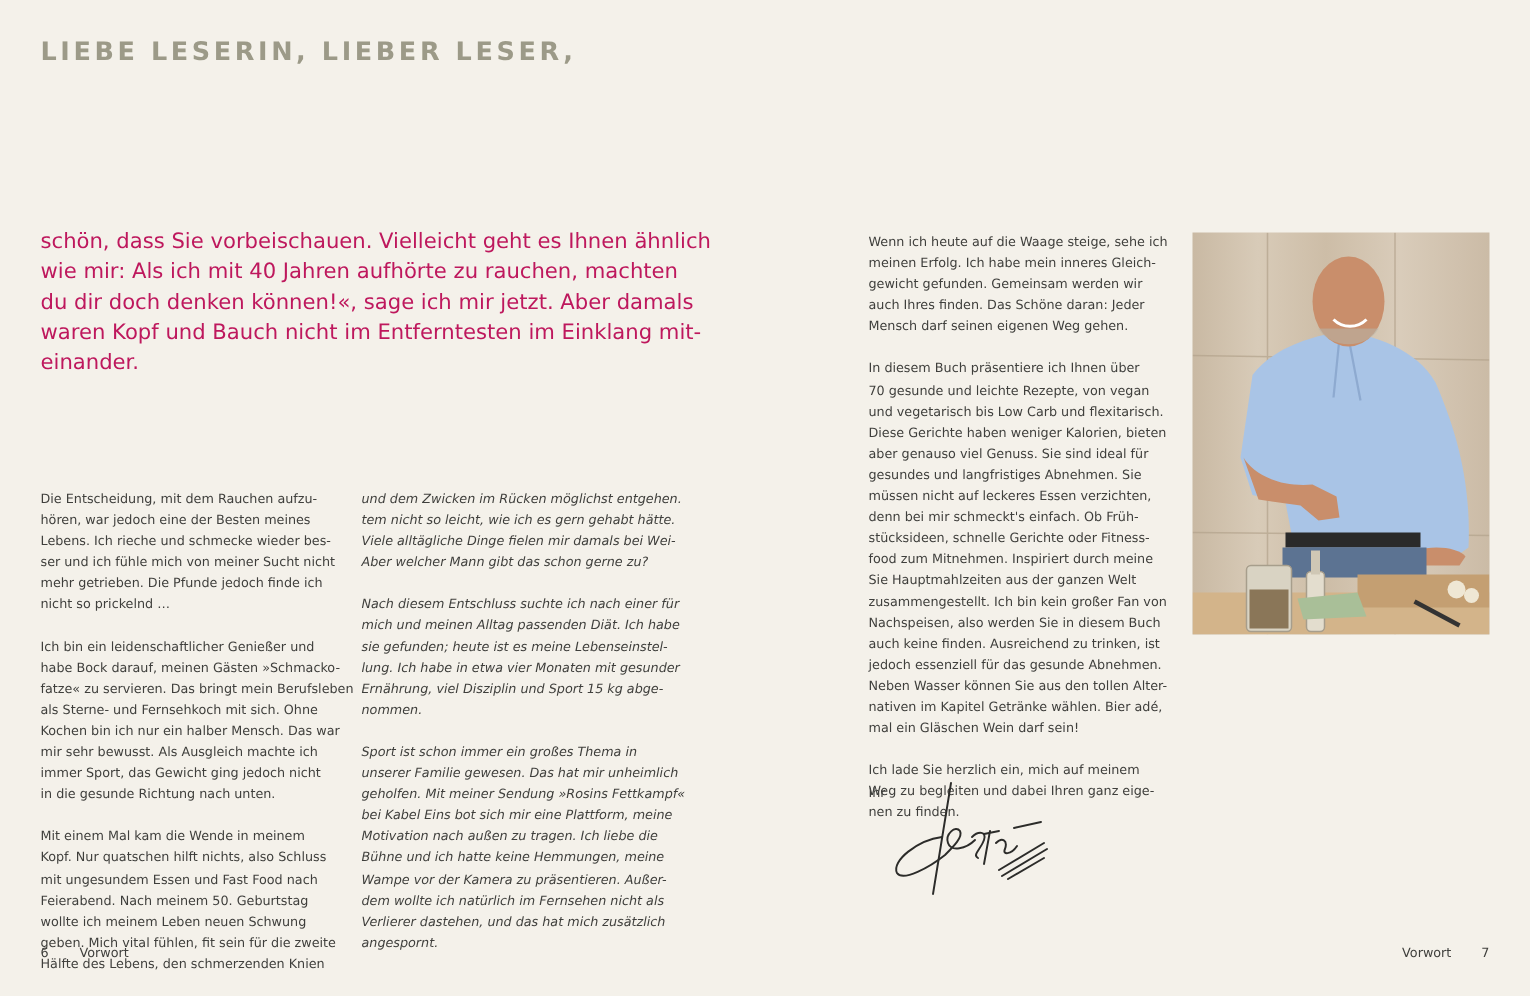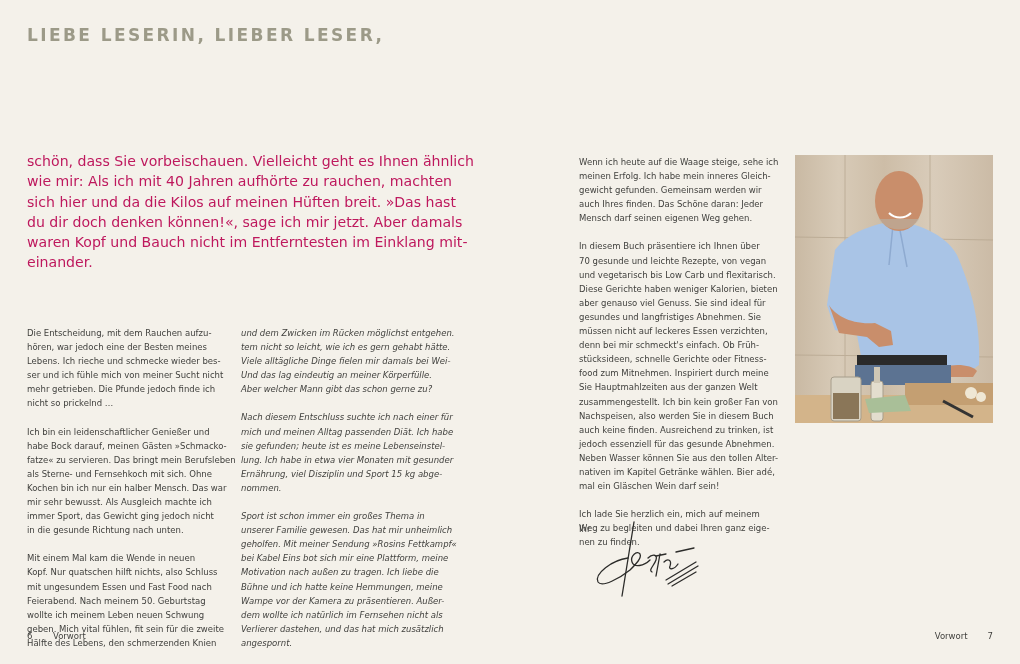--- a/index.html
+++ b/index.html
@@ -58,21 +58,20 @@
 </head>
 <body>
 
 <div class="spread">
 
   <div class="headline">LIEBE LESERIN, LIEBER LESER,</div>
 
   <div class="intro">
     <span class="line">schön, dass Sie vorbeischauen. Vielleicht geht es Ihnen ähnlich</span>
     <span class="line">wie mir: Als ich mit 40 Jahren aufhörte zu rauchen, machten</span>
-    <span class="line">sich hier und da die Kilos auf meinen Hüften breit. »Das hast</span>
     <span class="line">du dir doch denken können!«, sage ich mir jetzt. Aber damals</span>
     <span class="line">waren Kopf und Bauch nicht im Entferntesten im Einklang mit-</span>
     <span class="line">einander.</span>
   </div>
 
   <div class="col col-1">
     <div class="para">
       <span class="line">Die Entscheidung, mit dem Rauchen aufzu-</span>
       <span class="line">hören, war jedoch eine der Besten meines</span>
       <span class="line">Lebens. Ich rieche und schmecke wieder bes-</span>
@@ -84,36 +83,35 @@
       <span class="line">Ich bin ein leidenschaftlicher Genießer und</span>
       <span class="line">habe Bock darauf, meinen Gästen »Schmacko-</span>
       <span class="line">fatze« zu servieren. Das bringt mein Berufsleben</span>
       <span class="line">als Sterne- und Fernsehkoch mit sich. Ohne</span>
       <span class="line">Kochen bin ich nur ein halber Mensch. Das war</span>
       <span class="line">mir sehr bewusst. Als Ausgleich machte ich</span>
       <span class="line">immer Sport, das Gewicht ging jedoch nicht</span>
       <span class="line">in die gesunde Richtung nach unten.</span>
     </div>
     <div class="para">
-      <span class="line">Mit einem Mal kam die Wende in neuen</span>
+      <span class="line">Mit einem Mal kam die Wende in meinem</span>
       <span class="line">Kopf. Nur quatschen hilft nichts, also Schluss</span>
       <span class="line">mit ungesundem Essen und Fast Food nach</span>
       <span class="line">Feierabend. Nach meinem 50. Geburtstag</span>
       <span class="line">wollte ich meinem Leben neuen Schwung</span>
       <span class="line">geben. Mich vital fühlen, fit sein für die zweite</span>
       <span class="line">Hälfte des Lebens, den schmerzenden Knien</span>
     </div>
   </div>
 
   <div class="col col-2">
     <div class="para">
       <span class="line">und dem Zwicken im Rücken möglichst entgehen.</span>
       <span class="line">tem nicht so leicht, wie ich es gern gehabt hätte.</span>
       <span class="line">Viele alltägliche Dinge fielen mir damals bei Wei-</span>
-      <span class="line">Und das lag eindeutig an meiner Körperfülle.</span>
       <span class="line">Aber welcher Mann gibt das schon gerne zu?</span>
     </div>
     <div class="para">
       <span class="line">Nach diesem Entschluss suchte ich nach einer für</span>
       <span class="line">mich und meinen Alltag passenden Diät. Ich habe</span>
       <span class="line">sie gefunden; heute ist es meine Lebenseinstel-</span>
       <span class="line">lung. Ich habe in etwa vier Monaten mit gesunder</span>
       <span class="line">Ernährung, viel Disziplin und Sport 15 kg abge-</span>
       <span class="line">nommen.</span>
     </div>

